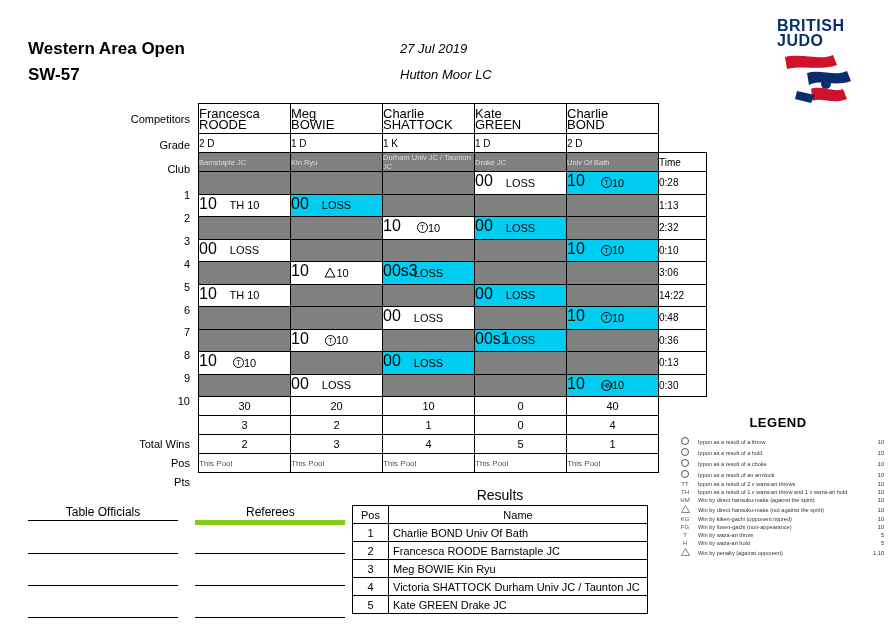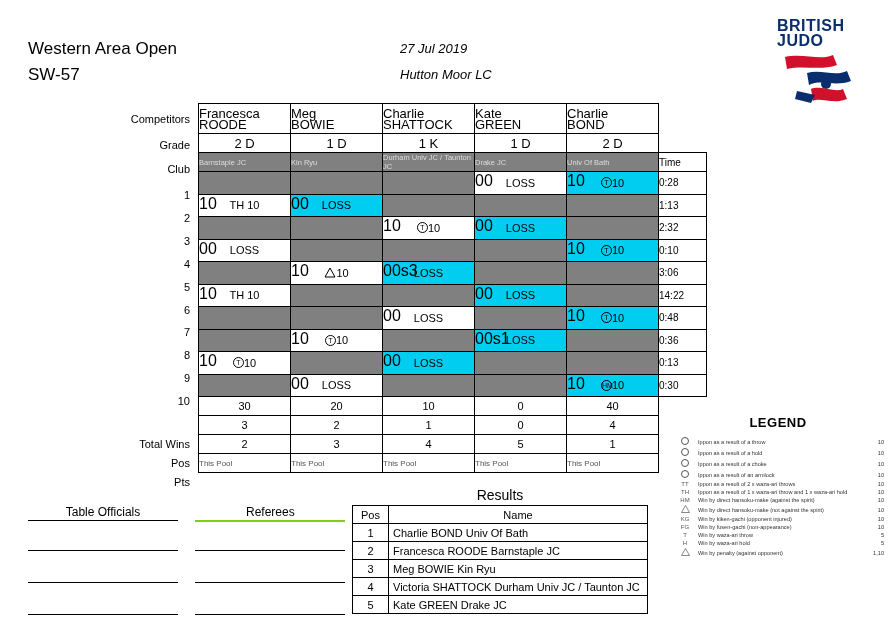--- a/index.html
+++ b/index.html
@@ -8,41 +8,41 @@
     width: 891px; height: 630px;
     background: #ffffff;
     font-family: "Liberation Sans", sans-serif;
     color: #000;
     position: relative;
     overflow: hidden;
   }
   .page { position:relative; width:891px; height:630px; }
 
   
-  .hdr-left { position:absolute; left:28px; top:36px; font-size:17px; line-height:26px; }
+  .hdr-left { position:absolute; left:28px; top:36px; font-size:17px; line-height:26px;font-weight:bold; }
   .hdr-center { position:absolute; left:400px; top:36px; font-size:13px; line-height:26px; text-align:left;font-style:italic; }
   .logo { position:absolute; right:18px; top:18px; width:96px; height:86px; }
   .logo .txt1 { font-size:16px; font-weight:bold; color:#0a2d6e; letter-spacing:0.5px; line-height:15px; }
   .logo .txt2 { font-size:16px; font-weight:bold; color:#0a2d6e; letter-spacing:0.5px; line-height:15px; }
   .logo svg { display:block; margin-top:3px; }
 
   
   .grid { position:absolute; left:198px; top:103px; }
   table.mat { border-collapse:collapse; table-layout:fixed; }
   table.mat td { border:1px solid #000; padding:0; vertical-align:middle; }
   .rowlabel {
     position:absolute; left:0; width:196px; text-align:right;
     font-size:11px; padding-right:6px;
   }
 
   .colw { width:92px; }
   .timew { width:48px; }
 
   .namecell { height:30px; font-size:13px; padding:2px 3px 0 3px; line-height:11px; vertical-align:top; }
-  .gradecell { height:19px; text-align:center; font-size:13px; }
+  .gradecell { height:19px; font-size:10px; }
   .clubcell { height:19px; font-size:7.5px; color:#ddd; background:#808080; padding-left:3px; }
   .timehdr { font-size:10px; text-align:left; padding-left:4px; }
 
   .mcell { height:22.5px; position:relative; }
   .gray { background:#808080; }
   .cyan { background:#00cdf0; }
   .white { background:#ffffff; }
   .score {
     position:absolute; left:0; right:0; top:0; bottom:0;
     display:flex; align-items:center; justify-content:center;
@@ -57,21 +57,21 @@
     display:inline-block; width:12px; height:11px; position:relative; vertical-align:middle;
   }
   .tri-in svg { position:absolute; left:0; top:0; }
   .timecell { height:22.5px; font-size:10px; padding-left:4px; }
   .totcell { height:19px; text-align:center; font-size:11px; }
   .ptscell { height:19px; font-size:8px; color:#555; padding-left:4px; }
 
   
   .officials { position:absolute; left:28px; top:505px; width:320px; font-size:12px; }
   .off-title { display:inline-block; width:150px; text-align:center; border-bottom:1px solid #000; padding-bottom:1px;}
-  .off-title2 { display:inline-block; width:150px; text-align:center; border-bottom:2px solid #84cc16; padding-bottom:1px; margin-left:14px;}
+  .off-title2 { display:inline-block; width:150px; text-align:center; border-bottom:5px solid #84cc16; padding-bottom:1px; margin-left:14px;}
   .rule-row { margin-top:18px; }
   .rule { display:inline-block; width:150px; border-bottom:1px solid #000; height:1px; }
   .rule.second { margin-left:14px; }
 
   
   .results { position:absolute; left:352px; top:487px; width:296px; }
   .results-title { text-align:center; font-size:14px; margin-bottom:2px; }
   table.res { border-collapse:collapse; width:296px; table-layout:fixed; }
   table.res td, table.res th { border:1px solid #000; font-size:11px; height:18px; padding:0 4px; font-weight:normal; }
   .res-pos { width:36px; text-align:center; }

